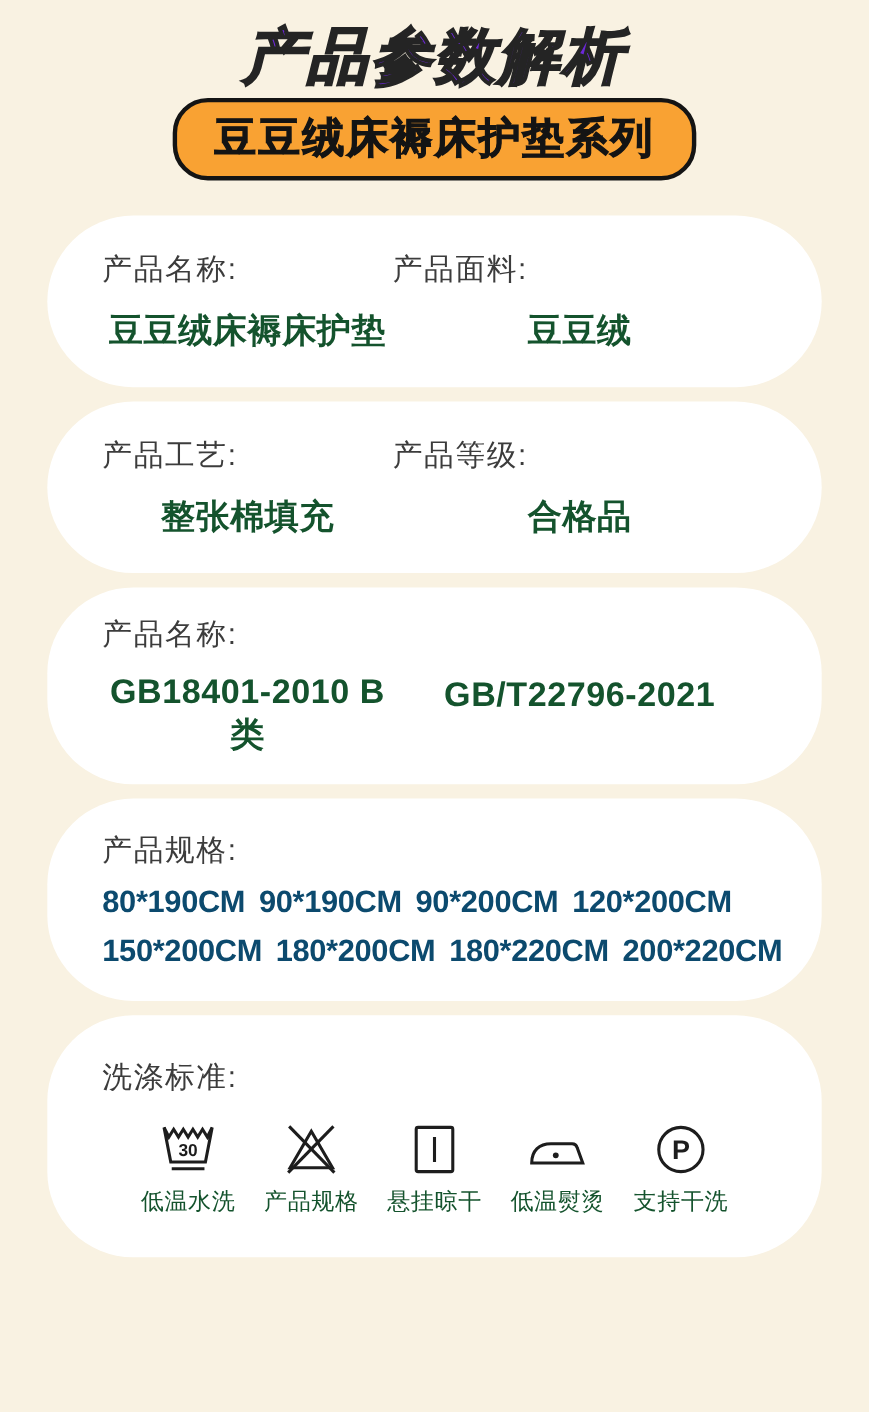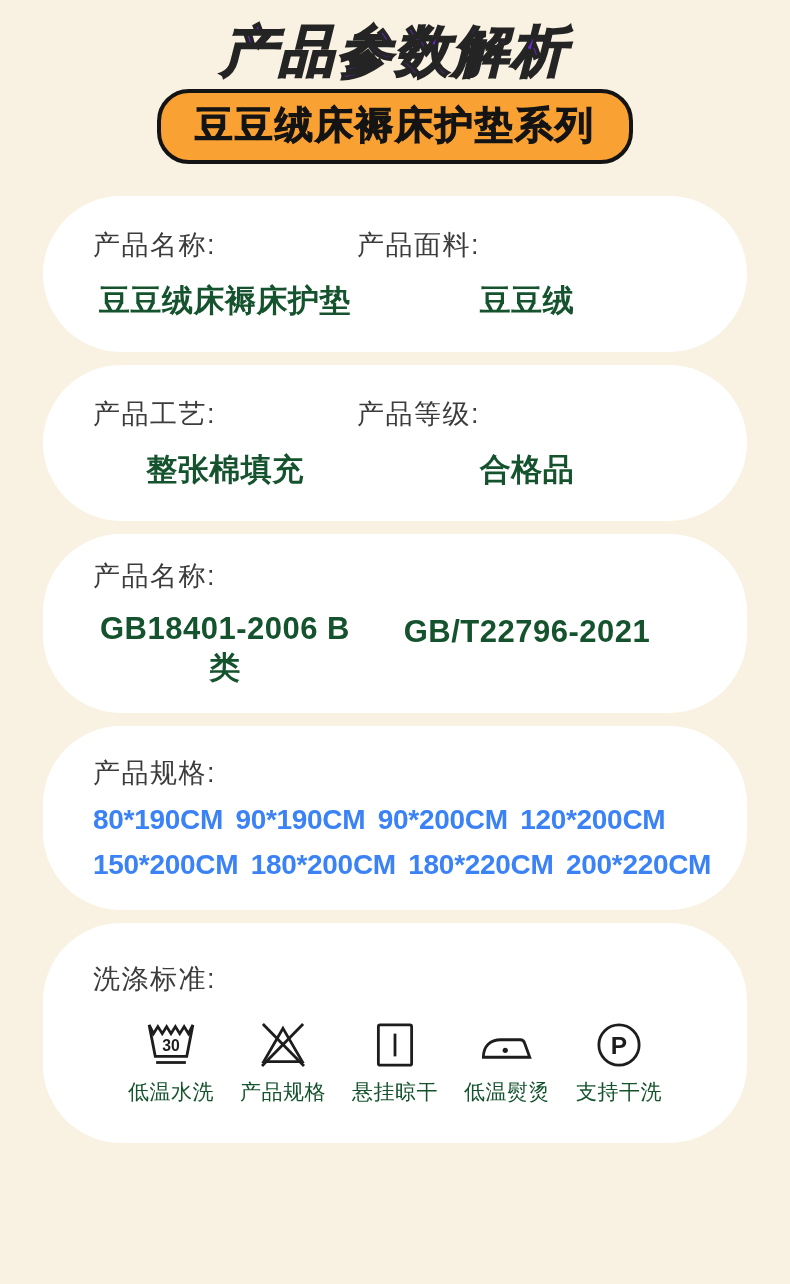--- a/index.html
+++ b/index.html
@@ -77,21 +77,21 @@
     font-weight: 700;
     color: #14532d;
     letter-spacing: 0.5px;
     text-align: center;
   }
   .card.sizes { min-height: 184px; }
   .size-line {
     margin-top: 13px;
     font-size: 28px;
     font-weight: 700;
-    color: #3b82f6;
+    color: #0c4a6e;
     letter-spacing: -0.3px;
     word-spacing: 5px;
     white-space: nowrap;
   }
   .card.wash { min-height: 220px; }
   .care-row {
     margin-top: 20px;
     display: flex;
     justify-content: center;
     align-items: flex-end;
@@ -147,21 +147,21 @@
       </div>
       <div class="col-right">
         <div class="field-label">产品等级:</div>
         <div class="field-value">合格品</div>
       </div>
     </section>
 
     <section class="card two-col">
       <div class="col-left">
         <div class="field-label">产品名称:</div>
-        <div class="field-value">GB18401-2006 B类</div>
+        <div class="field-value">GB18401-2010 B类</div>
       </div>
       <div class="col-right">
         <div class="field-value">GB/T22796-2021</div>
       </div>
     </section>
 
     <section class="card sizes">
       <div class="field-label">产品规格:</div>
       <div class="size-line">80*190CM 90*190CM 90*200CM 120*200CM</div>
       <div class="size-line">150*200CM 180*200CM 180*220CM 200*220CM</div>

